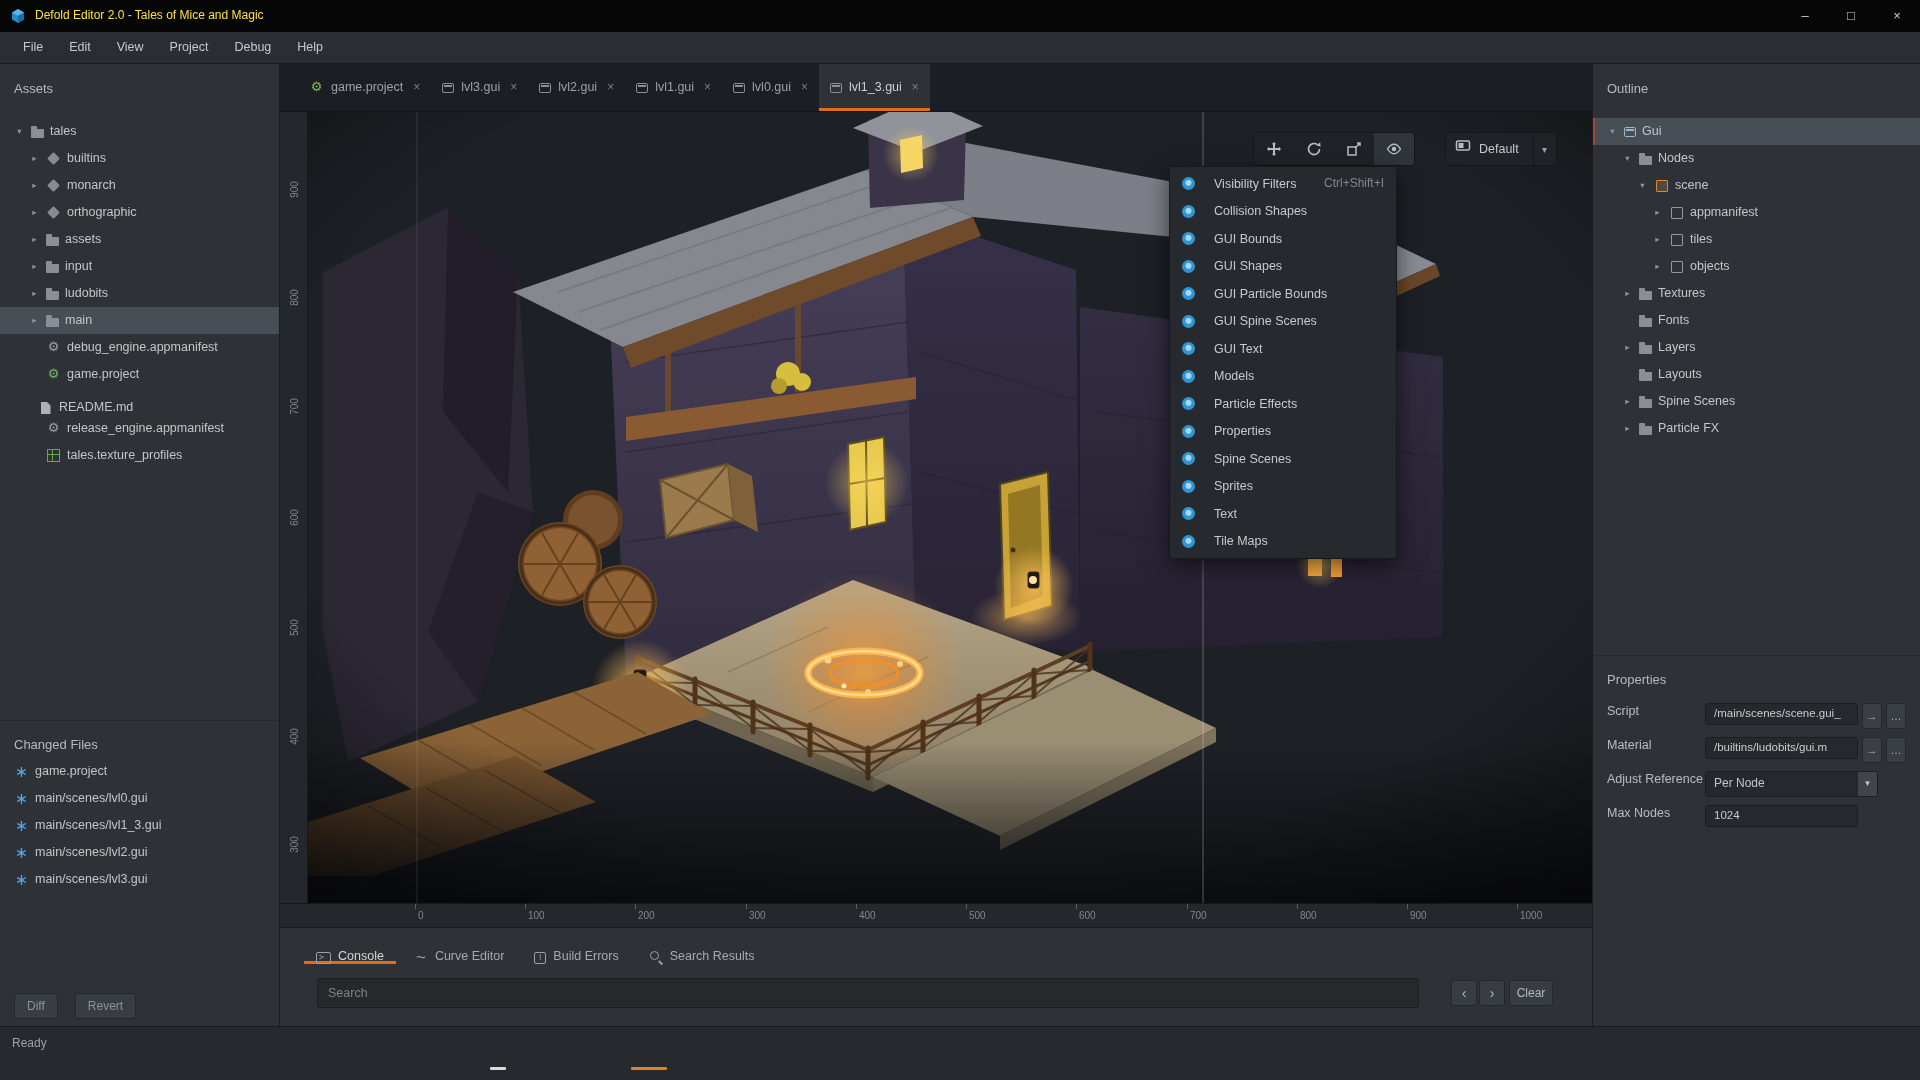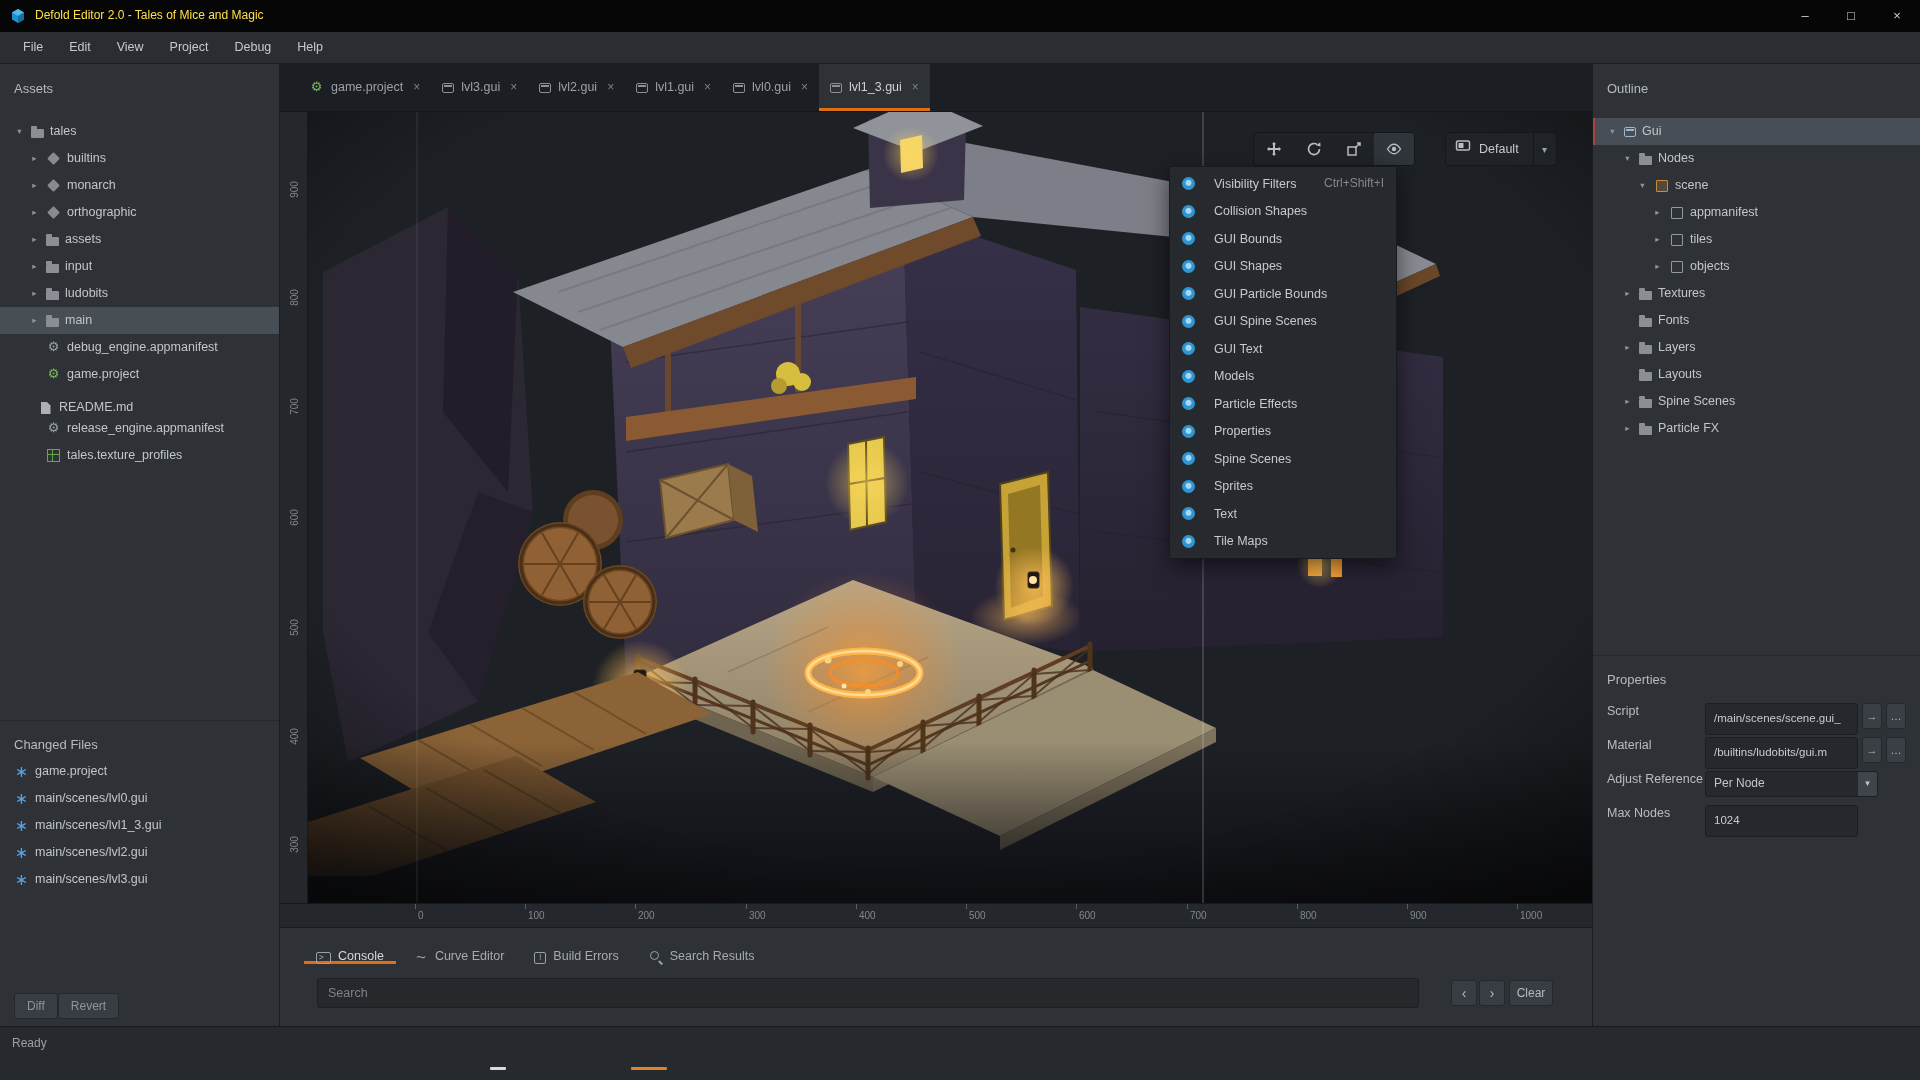--- a/index.html
+++ b/index.html
@@ -44,21 +44,21 @@
   .icon-box::before{content:"";width:10px;height:10px;border:1px solid #9298a0;border-radius:1px}
   .icon-box-orange::before{content:"";width:10px;height:10px;border:1px solid #d08a3e;background:rgba(208,138,62,.25);border-radius:1px}
 
   
   .left-panel{position:absolute;left:0;top:64px;width:280px;bottom:54px;background:#2e3236;border-right:1px solid #1a1d20}
   .assets-header{position:absolute;top:0;left:0;right:0}
   .assets-tree{position:absolute;top:54px;left:0;right:0}
   .section-divider{position:absolute;top:656px;left:0;right:0;height:1px;background:#24272b}
   .changed-header{position:absolute;top:657px;left:0;right:0;padding:16px 14px 8px}
   .changed-list{position:absolute;top:694px;left:0;right:0}
-  .vc-buttons{position:absolute;top:929px;left:14px;display:flex;gap:0}
+  .vc-buttons{position:absolute;top:929px;left:14px;display:flex;gap:17px}
   .btn{background:#383d43;border:1px solid #24272b;border-radius:3px;color:#8f939a;font:12px "Liberation Sans",sans-serif;height:26px;padding:0 12px}
 
   
   .center{position:absolute;left:280px;top:64px;width:1312px;bottom:54px}
   .tabstrip{position:absolute;top:0;left:0;right:0;height:48px;background:#1b1e22;display:flex;align-items:stretch;padding-left:18px;border-bottom:1px solid #141619}
   .tab{display:flex;align-items:center;gap:7px;padding:0 11px;color:#9da1a6;white-space:nowrap}
   .tab.active{background:#2e3236;color:#ced1d4;box-shadow:inset 0 -3px 0 #dd7014}
   .tab-close{font-size:12px;color:#7c8086;margin-left:3px}
 
   .viewport{position:absolute;top:48px;left:0;right:0;height:815px;background:#1d2025}
@@ -113,21 +113,21 @@
 
   
   .right-panel{position:absolute;right:0;top:64px;width:328px;bottom:54px;background:#2e3236;border-left:1px solid #1a1d20}
   .outline-header{position:absolute;top:0;left:0;right:0}
   .outline-tree{position:absolute;top:54px;left:0;right:0}
   .outline-tree .tree-row.selected{box-shadow:inset 2px 0 0 #a94442}
   .props{position:absolute;top:591px;left:0;right:0;border-top:1px solid #24272b}
   .props .panel-header{padding:16px 14px 6px}
   .prop-row{display:flex;align-items:flex-start;height:26px;margin:8px 14px 0}
   .prop-label{width:98px;flex:none;color:#b9bcc0}
-  .prop-field{flex:1;height:32px;background:#25282c;border:1px solid #1c1f22;border-radius:3px;display:flex;align-items:center;padding:0 8px;font-size:11.5px;color:#c9ccce;overflow:hidden;white-space:nowrap}
+  .prop-field{flex:1;height:22px;background:#25282c;border:1px solid #1c1f22;border-radius:3px;display:flex;align-items:center;padding:0 8px;font-size:11.5px;color:#c9ccce;overflow:hidden;white-space:nowrap}
   .mini-btn{flex:none;width:20px;height:26px;margin-left:4px;background:#3a3f45;border:1px solid #24272b;border-radius:3px;color:#b3b7bc;font-size:11px;padding:0}
   .prop-select{flex:1;height:26px;background:#25282c;border:1px solid #1c1f22;border-radius:3px;display:flex;align-items:center;overflow:hidden}
   .sel-label{flex:1;padding:0 8px;font-size:12px}
   .sel-caret{width:20px;align-self:stretch;background:#40454c;display:flex;align-items:center;justify-content:center;font-size:9px;color:#c3c6c9;border-left:1px solid #24272b}
   .spacer48{width:48px;flex:none}.spacer28{width:28px;flex:none}
 
   
   .statusbar{position:absolute;left:0;bottom:0;width:100%;height:54px;background:#26292d;border-top:1px solid #17191c}
   .status-text{position:absolute;left:12px;top:9px;font-size:12px;color:#9da1a5}
   .hint-white{position:absolute;left:490px;top:40px;width:16px;height:3px;background:#d8dadc;border-radius:1px}

